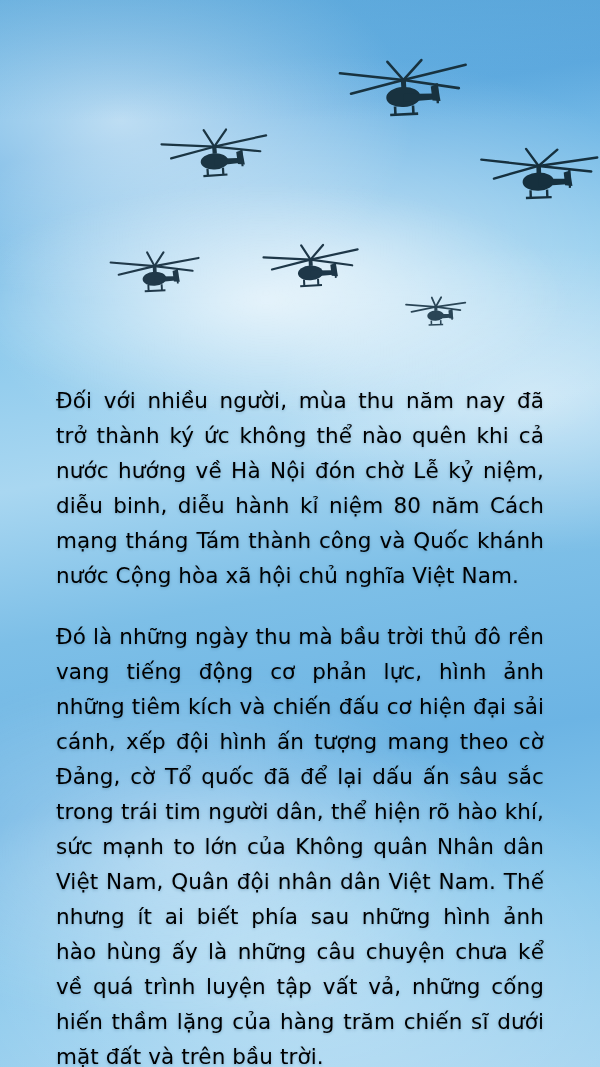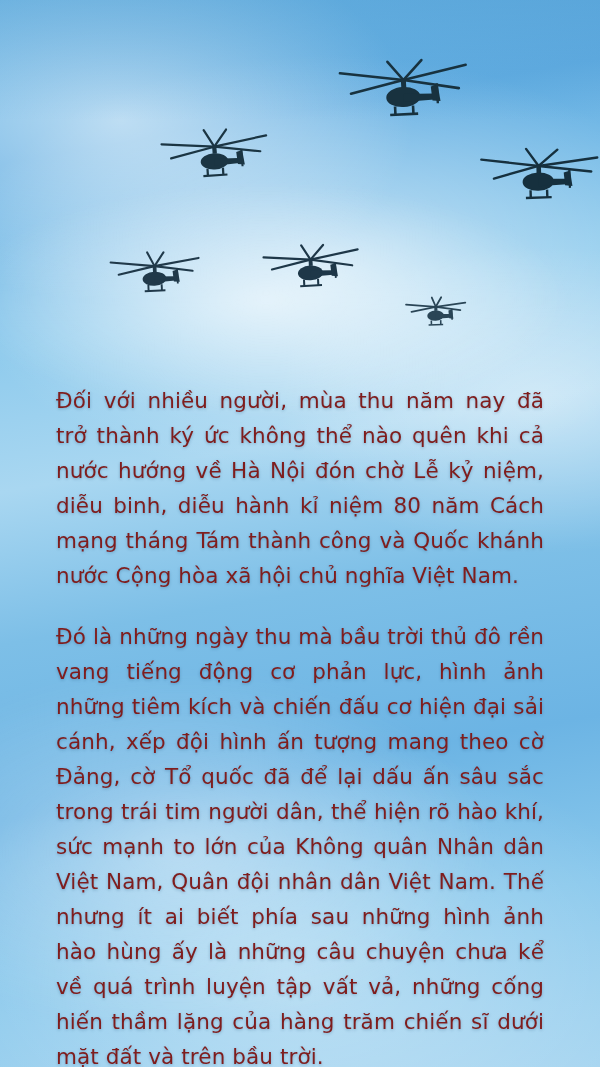--- a/index.html
+++ b/index.html
@@ -63,21 +63,21 @@
   .text-overlay {
     position: absolute;
     left: 0;
     right: 0;
     top: 355px;
     bottom: 0;
     padding: 28px 56px 0 56px;
     box-sizing: border-box;
   }
   .para {
-    color: #7f1d1d;
+    color: #000000;
     font-size: 21.5px;
     line-height: 35px;
     text-align: justify;
     text-align-last: left;
     margin: 0 0 26px 0;
     letter-spacing: 0.1px;
     text-shadow: 0 1px 3px rgba(30,80,120,0.35);
   }
 </style>
 </head>

